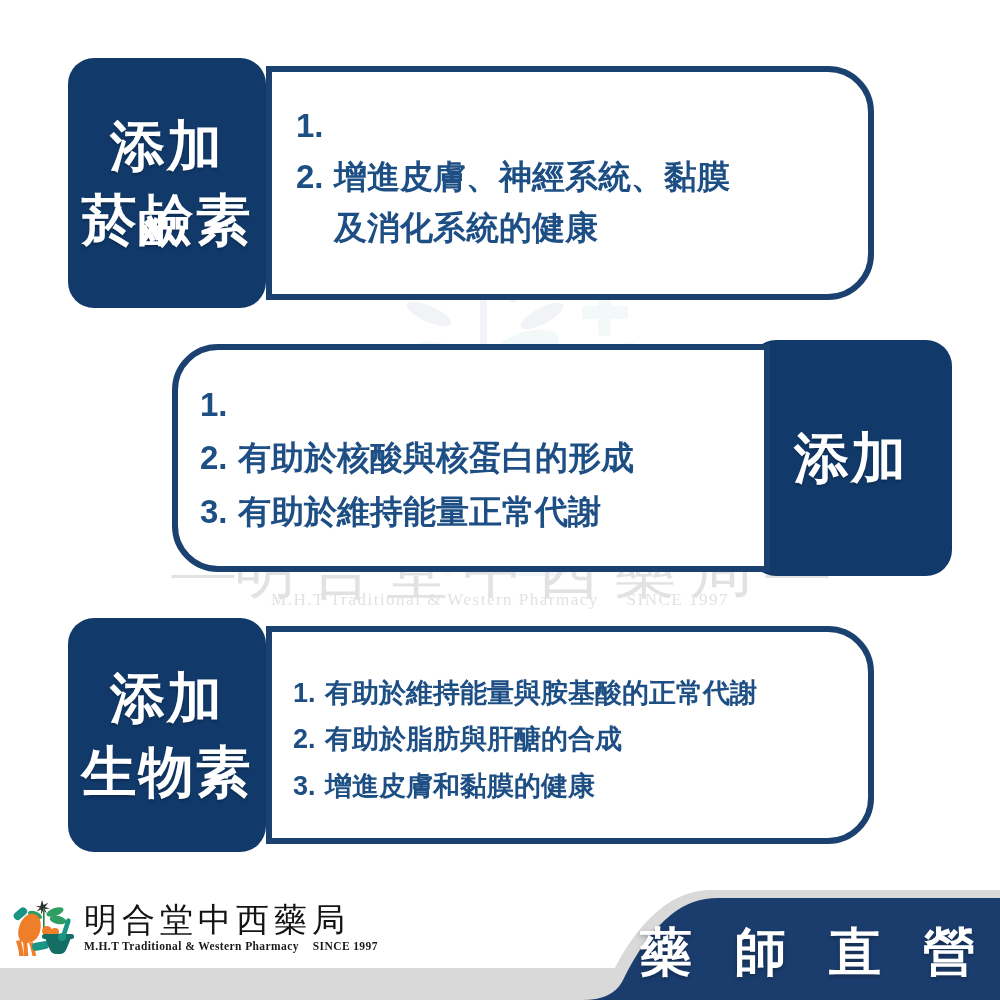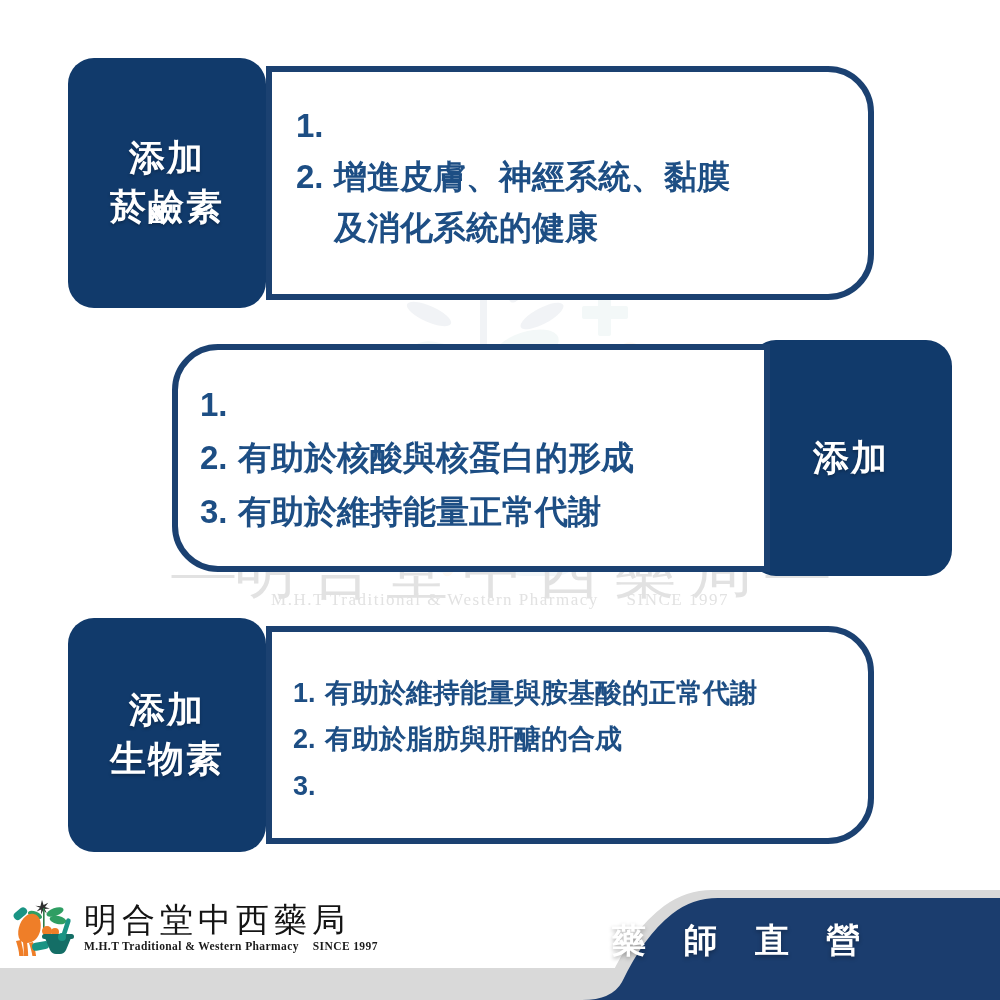--- a/index.html
+++ b/index.html
@@ -43,21 +43,21 @@
   .label-block {
     position: absolute;
     background: #113a6b;
     border-radius: 26px;
     display: flex; flex-direction: column;
     align-items: center; justify-content: center;
     color: #ffffff;
     z-index: 2;
   }
   .label-block .ln {
-    font-size: 36px; font-weight: 700; line-height: 1.35;
+    font-size: 55px; font-weight: 700; line-height: 1.35;
     letter-spacing: 2px;
     text-shadow: 0 2px 3px rgba(0,0,0,0.25);
     white-space: nowrap;
   }
 
   .content-box {
     position: absolute;
     background: #ffffff;
     border: 6px solid #1b4171;
     z-index: 3;
@@ -121,22 +121,22 @@
     font-weight: 700; margin-top: 2px;
   }
   .footer-logo .en .since { margin-left: 14px; }
 
   .banner-wrap {
     position: absolute; left: 560px; top: 886px;
     width: 440px; height: 114px;
   }
   .banner-wrap svg { display: block; }
   .banner-text {
-    position: absolute; left: 612px; top: 918px;
-    color: #ffffff; font-size: 34px; font-weight: 700;
+    position: absolute; left: 640px; top: 918px;
+    color: #ffffff; font-size: 52px; font-weight: 700;
     letter-spacing: 14px; white-space: nowrap;
     text-shadow: 0 2px 4px rgba(0,0,0,0.3);
     z-index: 5;
   }
 </style>
 </head>
 <body>
 
 <div id="root">
 
@@ -254,20 +254,21 @@
       <div class="row">
         <span class="num" style="display:inline-block;width:32px">1.</span>
         <span class="txt">有助於維持能量與胺基酸的正常代謝</span>
       </div>
       <div class="row">
         <span class="num" style="display:inline-block;width:32px">2.</span>
         <span class="txt">有助於脂肪與肝醣的合成</span>
       </div>
       <div class="row">
         <span class="num" style="display:inline-block;width:32px">3.</span>
+        <span class="txt">增進皮膚和黏膜的健康</span>
       </div>
     </div>
   </div>
 
   <div class="footer-band"></div>
 
   <div class="footer-logo">
     <svg class="mark" viewBox="0 0 64 58" aria-hidden="true">
 
       <g fill="#2f2f2f">

